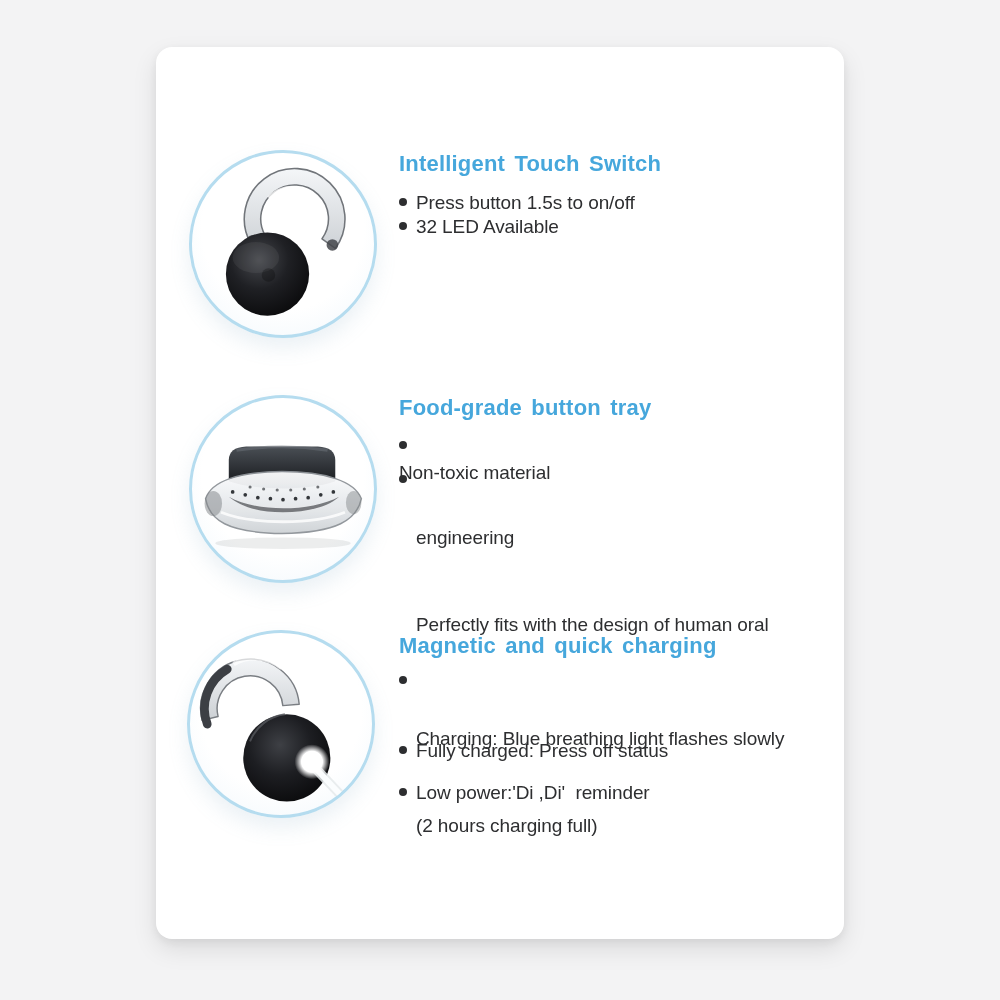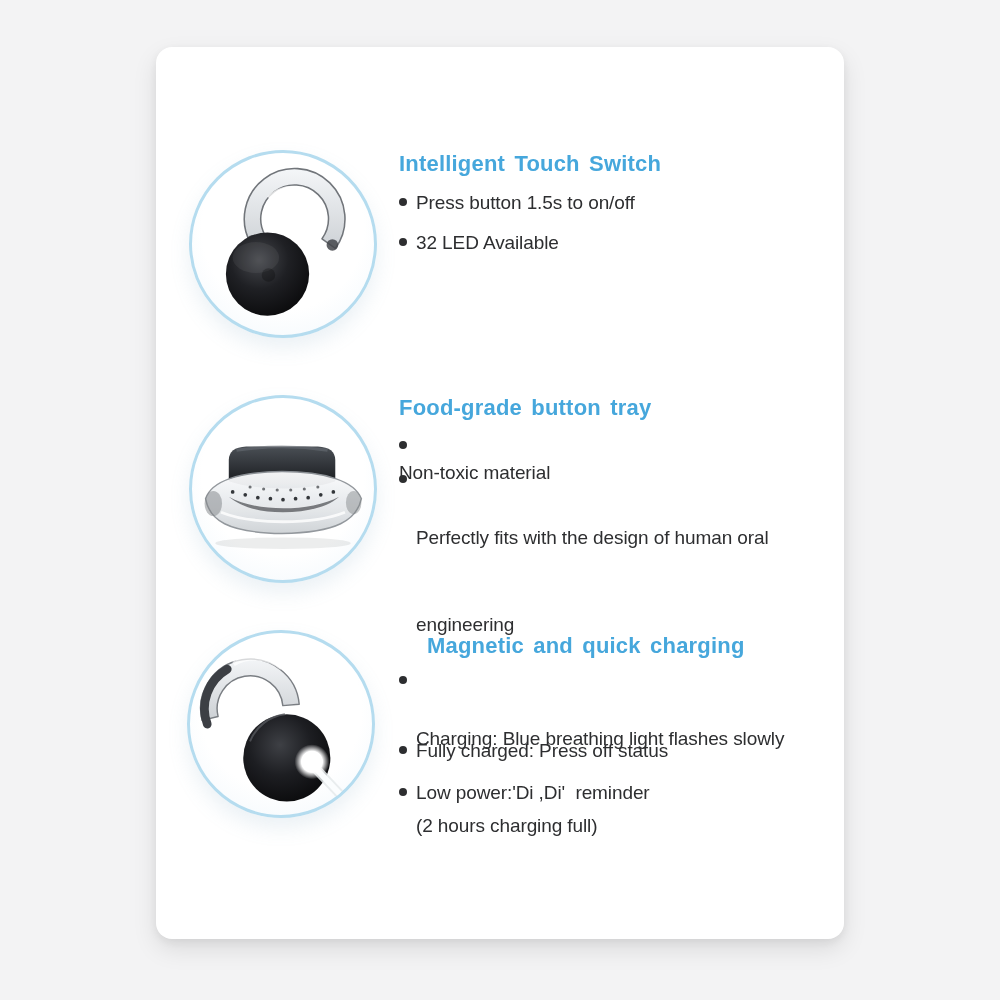--- a/index.html
+++ b/index.html
@@ -22,34 +22,34 @@
   .photo-circle svg { position:absolute; left:0; top:0; width:100%; height:100%; }
   .c1 { left:189px; top:150px; }
   .c2 { left:189px; top:395px; }
   .c3 { left:187px; top:630px; }
 
   .feature-title {
     position:absolute; left:399px;
     font-size:22px; line-height:30px; font-weight:bold;
     color:#46a7dc; letter-spacing:.2px; word-spacing:3px;
   }
-  .t1 { top:149px; } .t2 { top:393px; } .t3 { top:631px;margin-left:28px; }
+  .t1 { top:149px; } .t2 { top:393px; } .t3 { top:631px; }
 
   .bullet {
     position:absolute; left:399px; display:flex; gap:9px;
     color:#2d2e30; font-size:19px; line-height:29px; letter-spacing:-.1px;
   }
   .bullet .dot {
     flex:none; width:8px; height:8px; margin-top:10px;
     border-radius:50%; background:#2d2e30;
   }
   .bullet .lines { white-space:pre-wrap; }
   .bullet .line { display:block; }
   .line-center { text-align:left; }
-  .b11 { top:188px; } .b12 { top:228px; }
+  .b11 { top:188px; } .b12 { top:212px; }
   .b21 { top:431px;flex-direction:column; } .b22 { top:465px; width:432px; }
   .b31 { top:666px; width:436px; } .b32 { top:736px; } .b33 { top:778px; }
 </style>
 </head>
 <body>
 
 <div class="canvas">
   <div class="card"></div>
 
   <div>
@@ -130,22 +130,22 @@
       </svg>
     </div>
     <div class="feature-title t2">Food-grade button tray</div>
     <div class="bullet b21">
       <span class="dot"></span>
       <span class="lines"><span class="line">Non-toxic material</span></span>
     </div>
     <div class="bullet b22">
       <span class="dot"></span>
       <span class="lines">
+        <span class="line">engineering</span>
         <span class="line">Perfectly fits with the design of human oral</span>
-        <span class="line">engineering</span>
       </span>
     </div>
   </div>
 
   <div>
     <div class="photo-circle c3">
       <svg viewBox="0 0 188 188">
         <defs>
           <linearGradient id="s3tray" x1="0" y1="0" x2="0" y2="1">
             <stop offset="0" stop-color="#f3f5f7"></stop>

